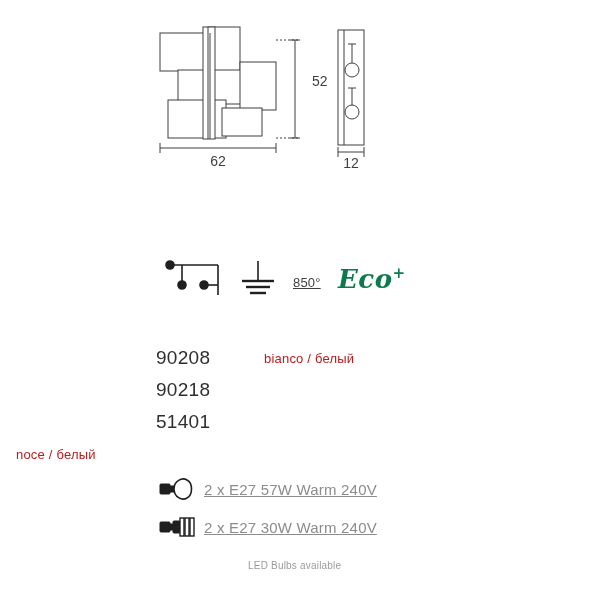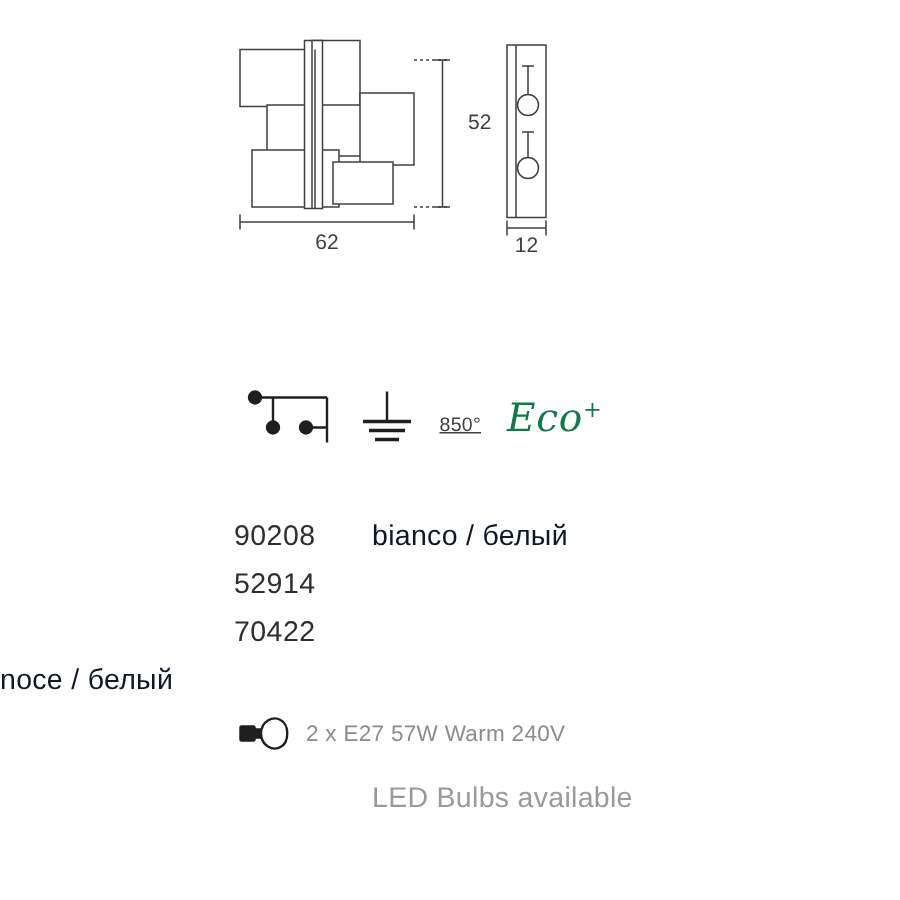--- a/index.html
+++ b/index.html
@@ -43,21 +43,21 @@
     text-decoration: underline;
   }
   .eco {
     position: absolute;
     left: 178px;
     top: 9px;
     font-size: 26px;
     font-style: italic;
     font-family: "DejaVu Serif", serif;
     color: #0d7a4e;
-    font-weight: normal;
+    font-weight: bold;
     letter-spacing: 0.5px;
   }
   .eco sup {
     font-size: 15px;
     vertical-align: super;
   }
 
   
   .codes {
     position: absolute;
@@ -71,23 +71,23 @@
     height: 32px;
   }
   .code-num {
     width: 92px;
     margin-left: 156px;
     font-size: 19px;
     color: #2f2f2f;
     letter-spacing: 0.3px;
   }
   .code-desc {
-    margin-left: 0;
-    font-size: 19px;
-    color: #0f172a;
+    margin-left: 16px;
+    font-size: 13px;
+    color: #b91c1c;
     letter-spacing: 0.2px;
     white-space: nowrap;
   }
 
   
   .lamp-row {
     display: flex;
     align-items: center;
     height: 38px;
   }
@@ -97,25 +97,26 @@
     display: flex;
     align-items: center;
     justify-content: center;
   }
   .lamp-text {
     margin-left: 4px;
     font-size: 15px;
     color: #8c8c8c;
     letter-spacing: 0.2px;
     white-space: nowrap;
+    text-decoration: underline;
   }
   .led-note {
     margin-left: 248px;
     margin-top: 14px;
-    font-size: 19px;
+    font-size: 10px;
     color: #9a9a9a;
     letter-spacing: 0.2px;
   }
 </style>
 </head>
 <body>
 
 <div class="drawing">
   <svg width="600" height="180" viewBox="0 0 600 180" xmlns="http://www.w3.org/2000/svg">
     <g stroke="#3f3f3f" fill="none" stroke-width="1">
@@ -200,39 +201,54 @@
 </div>
 
 <div class="codes">
 
   <div class="code-row">
     <div class="code-num">90208</div>
     <div class="code-desc">bianco / белый</div>
   </div>
 
   <div class="code-row">
-    <div class="code-num">52914</div>
-  </div>
-
-  <div class="code-row">
-    <div class="code-num">70422</div>
+    <div class="code-num">90218</div>
+  </div>
+
+  <div class="code-row">
+    <div class="code-num">51401</div>
   </div>
 
   <div class="code-row">
     <div class="code-desc">noce / белый</div>
   </div>
 
   <div class="lamp-row">
     <div class="lamp-icon">
       <svg width="40" height="28" viewBox="0 0 40 28" xmlns="http://www.w3.org/2000/svg">
         <g fill="#1f1f1f" stroke="#1f1f1f" stroke-width="1">
           <rect x="2" y="9" width="10" height="10" rx="1"></rect>
           <rect x="12" y="11" width="4" height="6"></rect>
           <path d="M16 14 C16 6, 24 2, 29 5 C35 8, 35 20, 29 23 C24 26, 16 22, 16 14 Z" fill="#ffffff" stroke="#1f1f1f" stroke-width="1.6"></path>
         </g>
       </svg>
     </div>
     <div class="lamp-text">2 x E27 57W Warm 240V</div>
   </div>
 
+  <div class="lamp-row">
+    <div class="lamp-icon">
+      <svg width="40" height="28" viewBox="0 0 40 28" xmlns="http://www.w3.org/2000/svg">
+        <g fill="#1f1f1f" stroke="#1f1f1f" stroke-width="1">
+          <rect x="2" y="9" width="10" height="10" rx="1"></rect>
+          <rect x="12" y="11" width="3" height="6"></rect>
+          <rect x="15" y="8" width="7" height="12" rx="1"></rect>
+          <rect x="22" y="5" width="4" height="18" fill="#ffffff" stroke="#1f1f1f" stroke-width="1.4"></rect>
+          <rect x="27" y="5" width="4" height="18" fill="#ffffff" stroke="#1f1f1f" stroke-width="1.4"></rect>
+          <rect x="32" y="5" width="4" height="18" fill="#ffffff" stroke="#1f1f1f" stroke-width="1.4"></rect>
+        </g>
+      </svg>
+    </div>
+    <div class="lamp-text">2 x E27 30W Warm 240V</div>
+  </div>
 
   <div class="led-note">LED Bulbs available</div>
 </div>
 
 </body></html>

